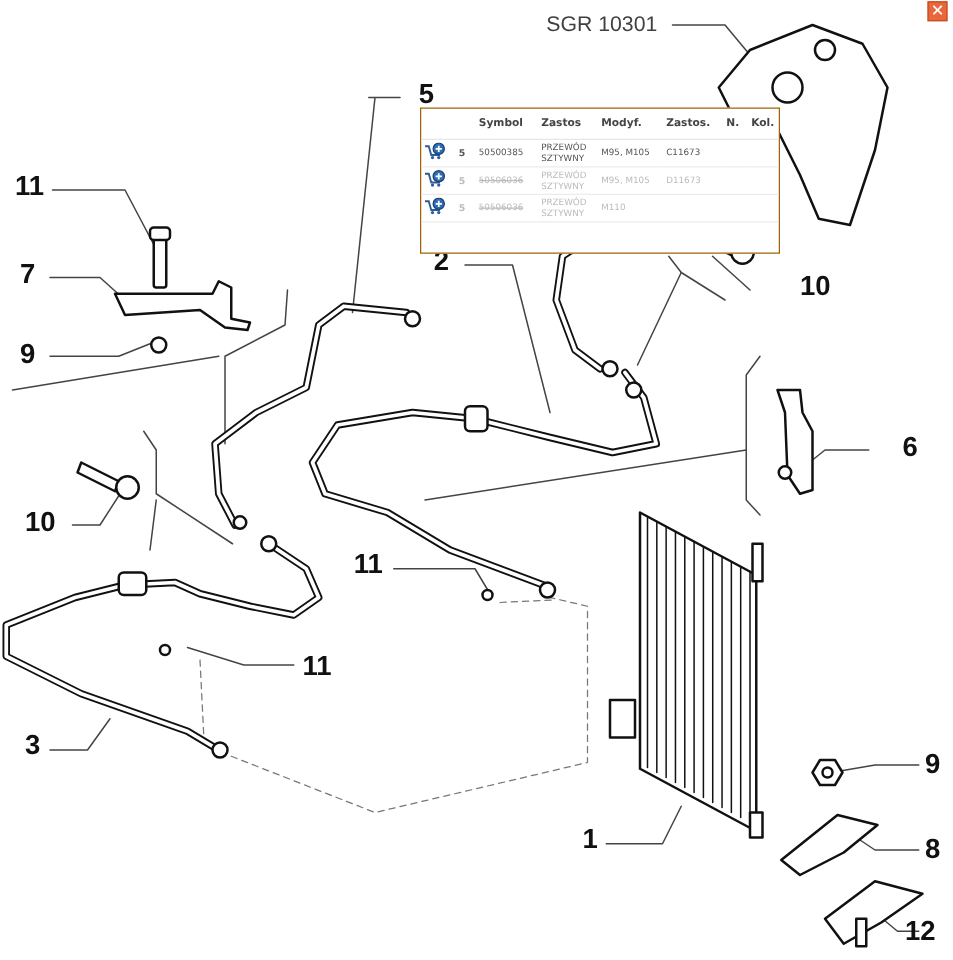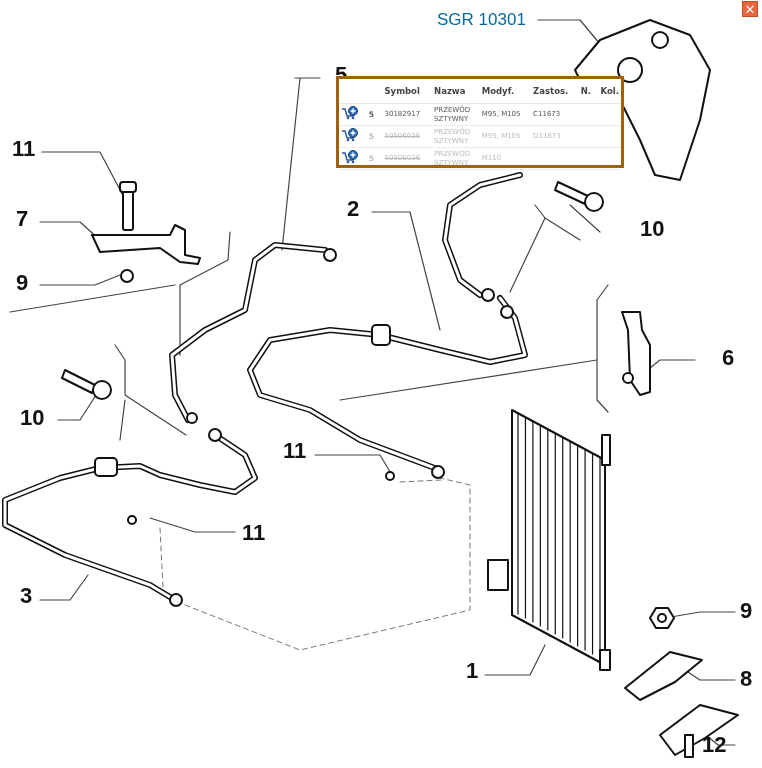--- a/index.html
+++ b/index.html
@@ -1,21 +1,21 @@
 <!DOCTYPE html>
 <html><head>
 <meta charset="utf-8">
 <style>
   html, body { margin:0; padding:0; background:#ffffff; }
   body { width:762px; height:768px; position:relative; overflow:hidden; font-family:"Liberation Sans", sans-serif; }
   #diagram { position:absolute; left:0; top:0; width:762px; height:768px; }
   .callout { position:absolute; font-family:"Liberation Sans", sans-serif; font-weight:bold; font-size:22px; color:#111; line-height:1; }
-  .sgr-label { position:absolute; left:437px; top:10px; font-family:"Liberation Sans", sans-serif; font-size:17px; color:#0369a1; }
+  .sgr-label { position:absolute; left:437px; top:10px; font-family:"Liberation Sans", sans-serif; font-size:17px; color:#404040; }
   .close-btn { position:absolute; left:742px; top:1px; width:16px; height:16px; background:#e8673d; border:1px solid #c44d25; box-sizing:border-box; color:#fff; font-size:13px; font-weight:bold; display:flex; align-items:center; justify-content:center; cursor:pointer; font-family:"DejaVu Sans", sans-serif; }
-  .popup { position:absolute; left:336px; top:76px; width:288px; height:92px; background:#fff; border:3px solid #a16207; box-sizing:border-box; }
+  .popup { position:absolute; left:336px; top:86px; width:288px; height:117px; background:#fff; border:1px solid #a16207; box-sizing:border-box; }
   .popup table { border-collapse:collapse; width:100%; font-family:"DejaVu Sans", sans-serif; }
   .popup th { font-size:8.5px; font-weight:bold; color:#444; text-align:left; height:24px; padding:0 2px; border-bottom:1px solid #e6e6e6; }
   .popup td { font-size:7px; color:#555; padding:0 2px; height:21px; border-bottom:1px solid #ececec; vertical-align:middle; line-height:9px; }
   .popup tr.inactive td { color:#bbb; }
   .popup tr.inactive td.sym { text-decoration:line-through;margin-left:35px; }
   .popup td.pos { font-weight:bold; font-size:7.5px; }
   .cart { width:18px; height:14px; display:inline-block; cursor:pointer; }
 </style>
 </head>
 <body>
@@ -155,51 +155,51 @@
 <span class="callout" style="left:347px;top:198px">2</span>
 <span class="callout" style="left:640px;top:218px">10</span>
 <span class="callout" style="left:20px;top:407px">10</span>
 <span class="callout" style="left:722px;top:347px">6</span>
 <span class="callout" style="left:283px;top:440px">11</span>
 <span class="callout" style="left:242px;top:522px">11</span>
 <span class="callout" style="left:20px;top:585px">3</span>
 <span class="callout" style="left:740px;top:600px">9</span>
 <span class="callout" style="left:466px;top:660px">1</span>
 <span class="callout" style="left:740px;top:668px">8</span>
-<span class="callout" style="left:702px;top:734px">12</span>
+<span class="callout" style="left:724px;top:734px">12</span>
 
 <div class="close-btn">
   <span>✕</span>
 </div>
 
 <div class="popup">
   <table>
     <thead>
       <tr>
         <th style="width:24px"></th>
         <th style="width:12px"></th>
         <th style="width:46px">Symbol</th>
-        <th style="width:44px">Nazwa</th>
+        <th style="width:44px">Zastos</th>
         <th style="width:48px">Modyf.</th>
         <th style="width:44px">Zastos.</th>
         <th style="width:16px">N.</th>
         <th>Kol.</th>
       </tr>
     </thead>
     <tbody id="rows">
         <tr>
           <td><svg class="cart" viewBox="0 0 18 14">
               <path d="M1,3 L4,3 L6,10 L13,10" stroke="#2d5a9a" stroke-width="1.5" fill="none"></path>
               <circle cx="7" cy="12" r="1.3" fill="#2d5a9a"></circle>
               <circle cx="12" cy="12" r="1.3" fill="#2d5a9a"></circle>
               <circle cx="12" cy="5" r="4.5" fill="#2d6db5" stroke="#1b3f73"></circle>
               <path d="M12,2.5 V7.5 M9.5,5 H14.5" stroke="#fff" stroke-width="1.4"></path>
             </svg></td>
           <td class="pos">5</td>
-          <td class="sym">30182917</td>
+          <td class="sym">50500385</td>
           <td>PRZEWÓD SZTYWNY</td>
           <td>M95, M105</td>
           <td>C11673</td>
           <td></td>
           <td></td>
         </tr>
         <tr class="inactive">
           <td><svg class="cart" viewBox="0 0 18 14">
               <path d="M1,3 L4,3 L6,10 L13,10" stroke="#2d5a9a" stroke-width="1.5" fill="none"></path>
               <circle cx="7" cy="12" r="1.3" fill="#2d5a9a"></circle>

